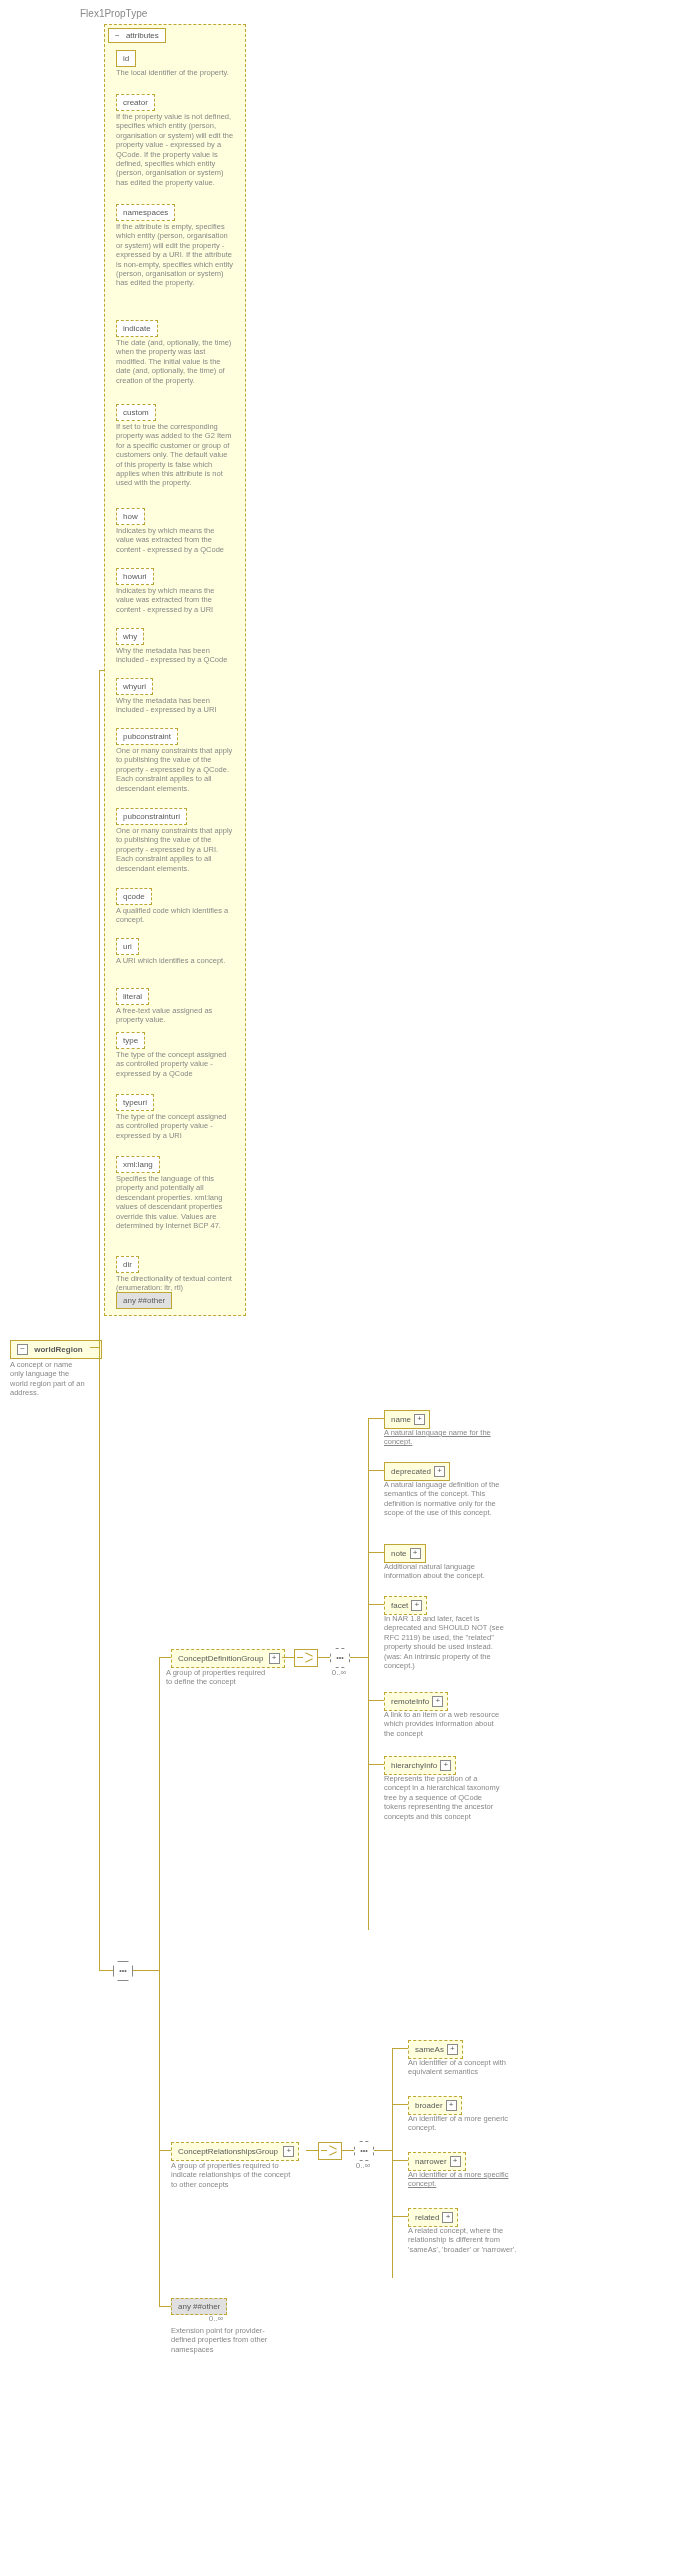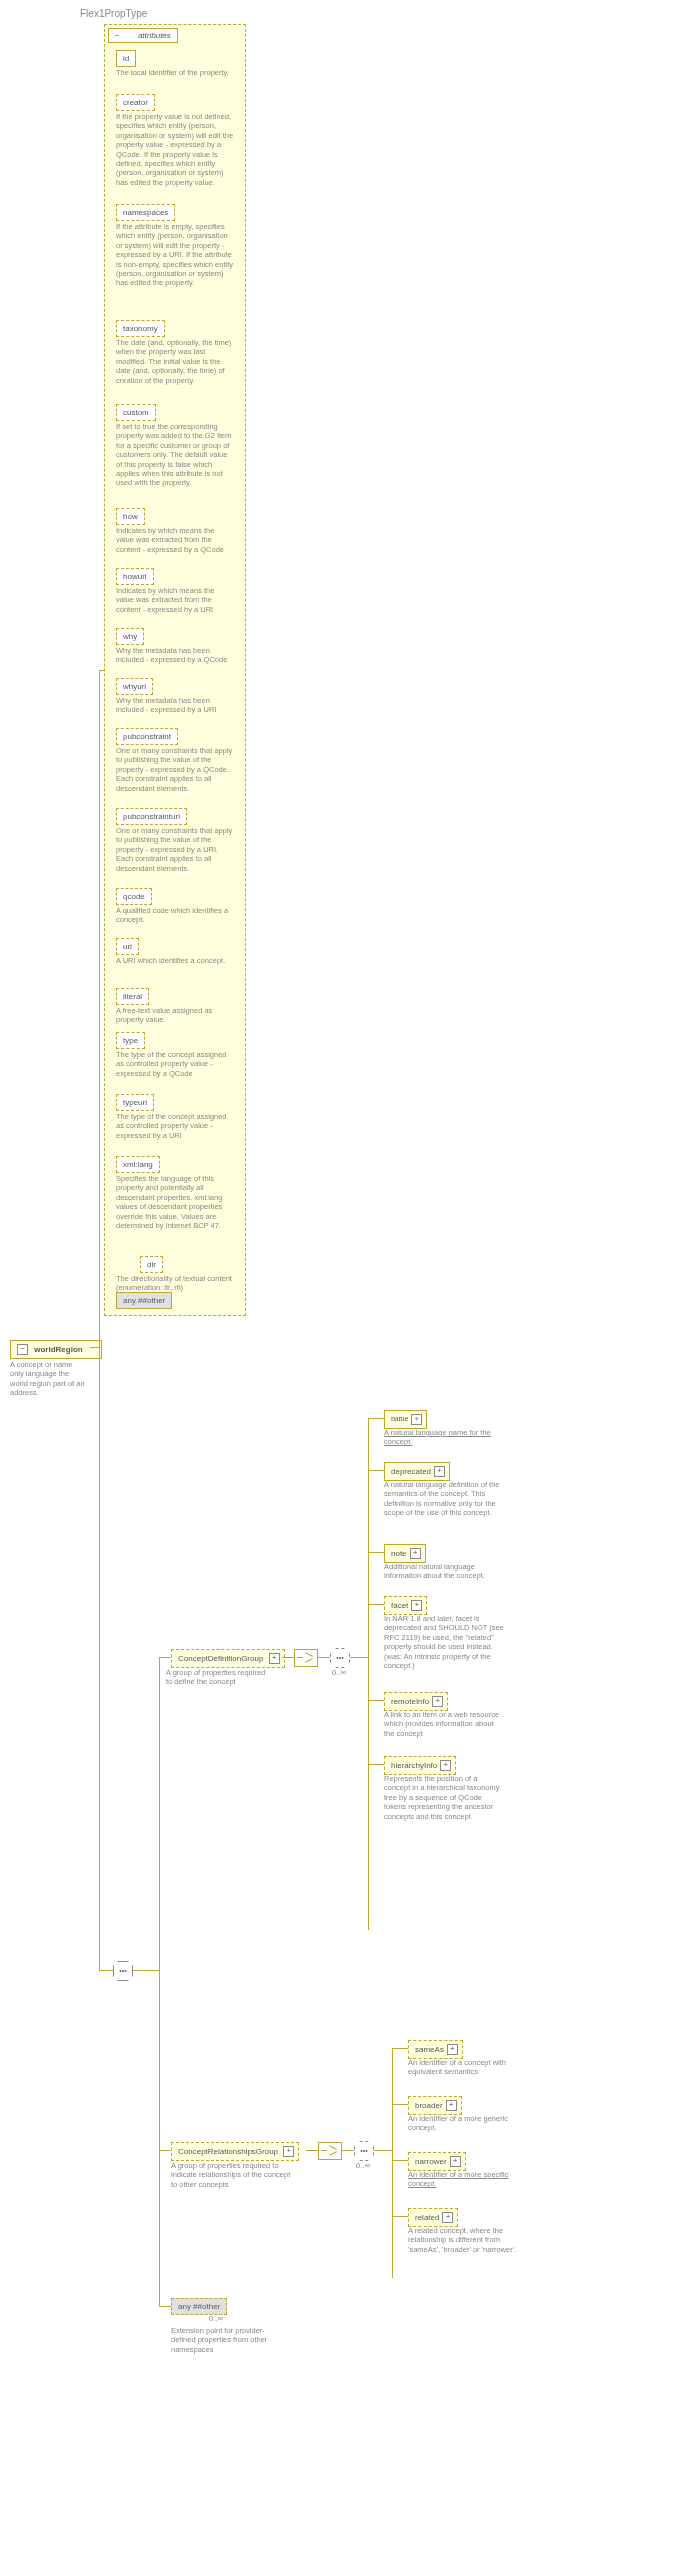--- a/index.html
+++ b/index.html
@@ -27,31 +27,31 @@
 </style>
 </head>
 <body>
 
 <div class="canvas">
   <div class="page-title">Flex1PropType</div>
 
   <div class="bigbox dashed" style="left:104px;top:24px;width:140px;height:1290px"></div>
   <div class="headerbox" style="left:108px;top:28px">
     <span class="icon">−</span>
-    <span style="font-style:italic;color:#555;margin-left:16px">attributes</span>
+    <span style="color:#555;margin-left:4px">attributes</span>
   </div>
 
   <div id="attrs-container">
       <div class="block " style="left: 116px; top: 50px;"><span>id</span></div>
       <div class="desc" style="left: 116px; top: 68px; width: 118px;">The local identifier of the property.</div>
       <div class="block dashed" style="left: 116px; top: 94px;"><span>creator</span></div>
       <div class="desc" style="left: 116px; top: 112px; width: 118px;">If the property value is not defined, specifies which entity (person, organisation or system) will edit the property value - expressed by a QCode. If the property value is defined, specifies which entity (person, organisation or system) has edited the property value.</div>
       <div class="block dashed" style="left: 116px; top: 204px;"><span>namespaces</span></div>
       <div class="desc" style="left: 116px; top: 222px; width: 118px;">If the attribute is empty, specifies which entity (person, organisation or system) will edit the property - expressed by a URI. If the attribute is non-empty, specifies which entity (person, organisation or system) has edited the property.</div>
-      <div class="block dashed" style="left: 116px; top: 320px;"><span>taxonomy</span></div>
+      <div class="block dashed" style="left: 116px; top: 320px;"><span>indicate</span></div>
       <div class="desc" style="left: 116px; top: 338px; width: 118px;">The date (and, optionally, the time) when the property was last modified. The initial value is the date (and, optionally, the time) of creation of the property.</div>
       <div class="block dashed" style="left: 116px; top: 404px;"><span>custom</span></div>
       <div class="desc" style="left: 116px; top: 422px; width: 118px;">If set to true the corresponding property was added to the G2 Item for a specific customer or group of customers only. The default value of this property is false which applies when this attribute is not used with the property.</div>
       <div class="block dashed" style="left: 116px; top: 508px;"><span>how</span></div>
       <div class="desc" style="left: 116px; top: 526px; width: 118px;">Indicates by which means the value was extracted from the content - expressed by a QCode</div>
       <div class="block dashed" style="left: 116px; top: 568px;"><span>howuri</span></div>
       <div class="desc" style="left: 116px; top: 586px; width: 118px;">Indicates by which means the value was extracted from the content - expressed by a URI</div>
       <div class="block dashed" style="left: 116px; top: 628px;"><span>why</span></div>
       <div class="desc" style="left: 116px; top: 646px; width: 118px;">Why the metadata has been included - expressed by a QCode</div>
       <div class="block dashed" style="left: 116px; top: 678px;"><span>whyuri</span></div>
@@ -65,21 +65,21 @@
       <div class="block dashed" style="left: 116px; top: 938px;"><span>uri</span></div>
       <div class="desc" style="left: 116px; top: 956px; width: 118px;">A URI which identifies a concept.</div>
       <div class="block dashed" style="left: 116px; top: 988px;"><span>literal</span></div>
       <div class="desc" style="left: 116px; top: 1006px; width: 118px;">A free-text value assigned as property value.</div>
       <div class="block dashed" style="left: 116px; top: 1032px;"><span>type</span></div>
       <div class="desc" style="left: 116px; top: 1050px; width: 118px;">The type of the concept assigned as controlled property value - expressed by a QCode</div>
       <div class="block dashed" style="left: 116px; top: 1094px;"><span>typeuri</span></div>
       <div class="desc" style="left: 116px; top: 1112px; width: 118px;">The type of the concept assigned as controlled property value - expressed by a URI</div>
       <div class="block dashed" style="left: 116px; top: 1156px;"><span>xml:lang</span></div>
       <div class="desc" style="left: 116px; top: 1174px; width: 118px;">Specifies the language of this property and potentially all descendant properties. xml:lang values of descendant properties override this value. Values are determined by Internet BCP 47.</div>
-      <div class="block dashed" style="left: 116px; top: 1256px; margin-left: 24px;"><span>dir</span></div>
+      <div class="block dashed" style="left: 116px; top: 1256px;"><span>dir</span></div>
       <div class="desc" style="left: 116px; top: 1274px; width: 118px;">The directionality of textual content (enumeration: ltr, rtl)</div>
     </div>
 
   <div class="block gray" style="left:116px;top:1292px"><span>any ##other</span></div>
 
   <div class="block yellow" style="left:10px;top:1340px;padding-right:18px">
     <span class="icon">−</span>
     <span style="font-weight:bold;margin-left:4px">worldRegion</span>
   </div>
   <div class="desc" style="left:10px;top:1360px;width:78px">A concept or name only language the world region part of an address.</div>
@@ -109,21 +109,21 @@
     </div>
   <div class="line" style="left:318px;top:1657px;width:12px;height:1px"></div>
   <div class="octagon oct-dashed" style="left:330px;top:1648px">
       <div class="oct-inner">•••</div>
     </div>
   <div class="desc card" style="left:330px;top:1668px;width:18px">0..∞</div>
   <div class="line" style="left:350px;top:1657px;width:18px;height:1px"></div>
   <div class="line" style="left:368px;top:1418px;width:1px;height:512px"></div>
   <div id="def-children">
       <div class="line" style="left: 368px; top: 1418px; width: 16px; height: 1px;"></div>
-      <div class="block yellow " style="left: 384px; top: 1410px; padding-right: 4px; font-family: Liberation Serif, serif;"><span>name</span><span class="mini-icon">+</span></div>
+      <div class="block yellow " style="left: 384px; top: 1410px; padding-right: 4px;"><span>name</span><span class="mini-icon">+</span></div>
       <div class="desc" style="left: 384px; top: 1428px; width: 120px; text-decoration: underline;">A natural language name for the concept.</div>
       <div class="line" style="left: 368px; top: 1470px; width: 16px; height: 1px;"></div>
       <div class="block yellow " style="left: 384px; top: 1462px; padding-right: 4px;"><span>deprecated</span><span class="mini-icon">+</span></div>
       <div class="desc" style="left: 384px; top: 1480px; width: 120px;">A natural language definition of the semantics of the concept. This definition is normative only for the scope of the use of this concept.</div>
       <div class="line" style="left: 368px; top: 1552px; width: 16px; height: 1px;"></div>
       <div class="block yellow " style="left: 384px; top: 1544px; padding-right: 4px;"><span>note</span><span class="mini-icon">+</span></div>
       <div class="desc" style="left: 384px; top: 1562px; width: 120px;">Additional natural language information about the concept.</div>
       <div class="line" style="left: 368px; top: 1604px; width: 16px; height: 1px;"></div>
       <div class="block yellow dashed" style="left: 384px; top: 1596px; padding-right: 4px;"><span>facet</span><span class="mini-icon">+</span></div>
       <div class="desc" style="left: 384px; top: 1614px; width: 120px;">In NAR 1.8 and later, facet is deprecated and SHOULD NOT (see RFC 2119) be used, the "related" property should be used instead.(was: An intrinsic property of the concept.)</div>

